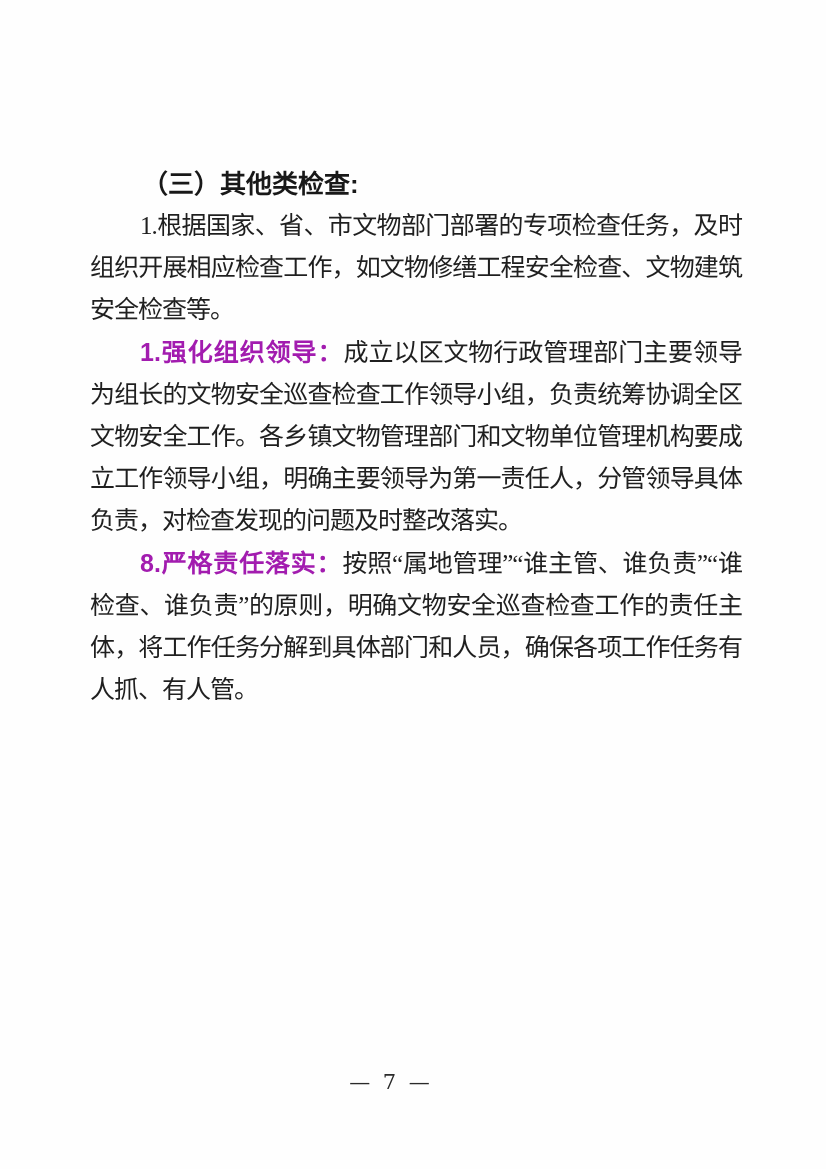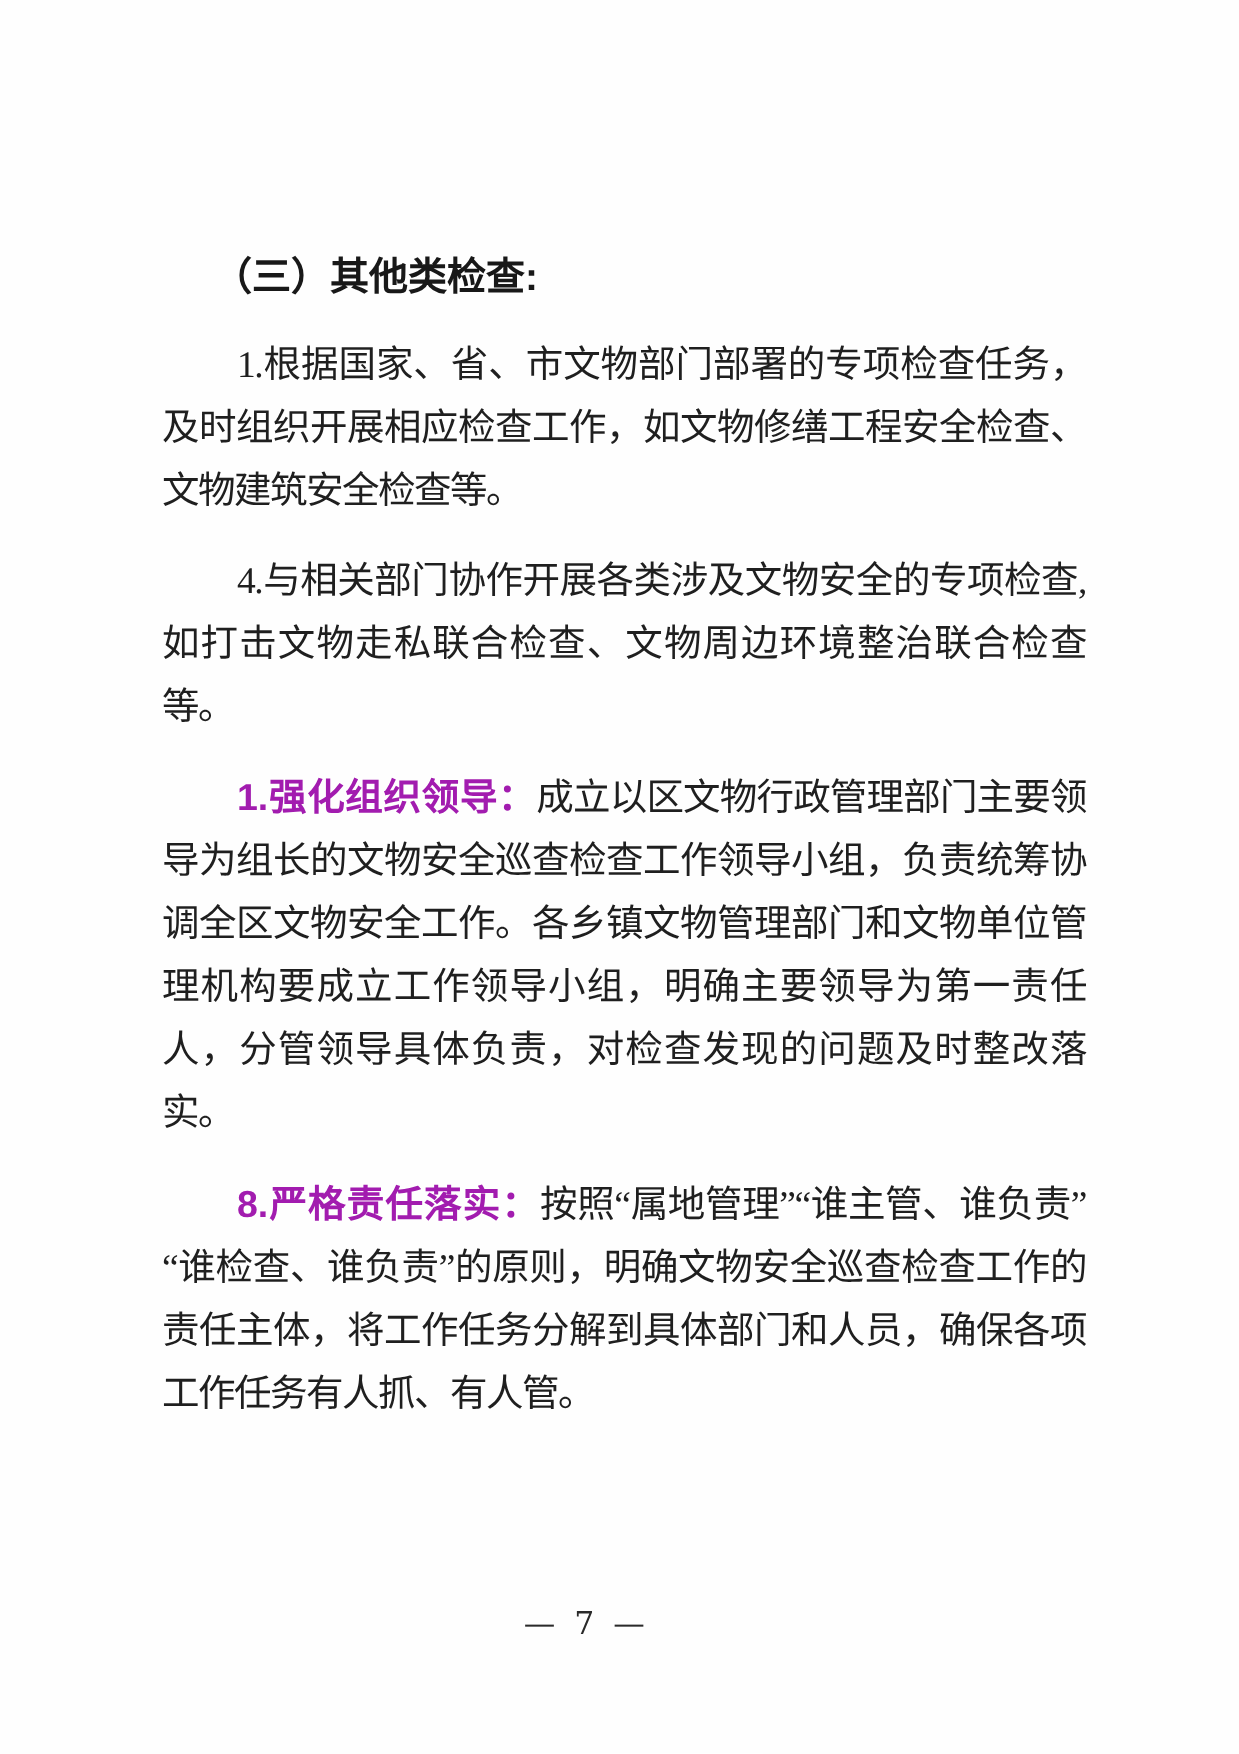--- a/index.html
+++ b/index.html
@@ -21,21 +21,21 @@
     top: 163px;
     width: 652px;
     color: #1f1f1f;
     font-family: "Liberation Serif", "DejaVu Serif", serif;
     font-size: 25px;
     line-height: 42px;
     letter-spacing: -1px;
     text-align: justify;
   }
   .body-para {
-    margin: 18px;
+    margin: 0;
     text-indent: 2em;
   }
   .section-heading {
     margin: 0;
     text-indent: 2em;
     font-family: "Liberation Sans", "DejaVu Sans", sans-serif;
     font-weight: 700;
     font-size: 26px;
     letter-spacing: 0;
     line-height: 42px;
@@ -69,21 +69,20 @@
 <div class="page">
 
   <div class="doc-body">
 
     <h3 class="section-heading">（三）其他类检查:</h3>
 
     <p class="body-para">1.根据国家、省、市文物部门部署的专项检查任务，及时组织开展相应检查工作，如文物修缮工程安全检查、文物建筑安全检查等。</p>
 
 
 
-    <p class="body-para">4.与相关部门协作开展各类涉及文物安全的专项检查,如打击文物走私联合检查、文物周边环境整治联合检查等。</p>
 
 
     <p class="body-para"><span class="para-lead">1.强化组织领导：</span><span>成立以区文物行政管理部门主要领导为组长的文物安全巡查检查工作领导小组，负责统筹协调全区文物安全工作。各乡镇文物管理部门和文物单位管理机构要成立工作领导小组，明确主要领导为第一责任人，分管领导具体负责，对检查发现的问题及时整改落实。</span></p>
 
     <p class="body-para"><span class="para-lead">8.严格责任落实：</span><span>按照“属地管理”“谁主管、谁负责”“谁检查、谁负责”的原则，明确文物安全巡查检查工作的责任主体，将工作任务分解到具体部门和人员，确保各项工作任务有人抓、有人管。</span></p>
 
   </div>
 
   <div class="page-footer">
     <span class="page-number">— 7 —</span>

